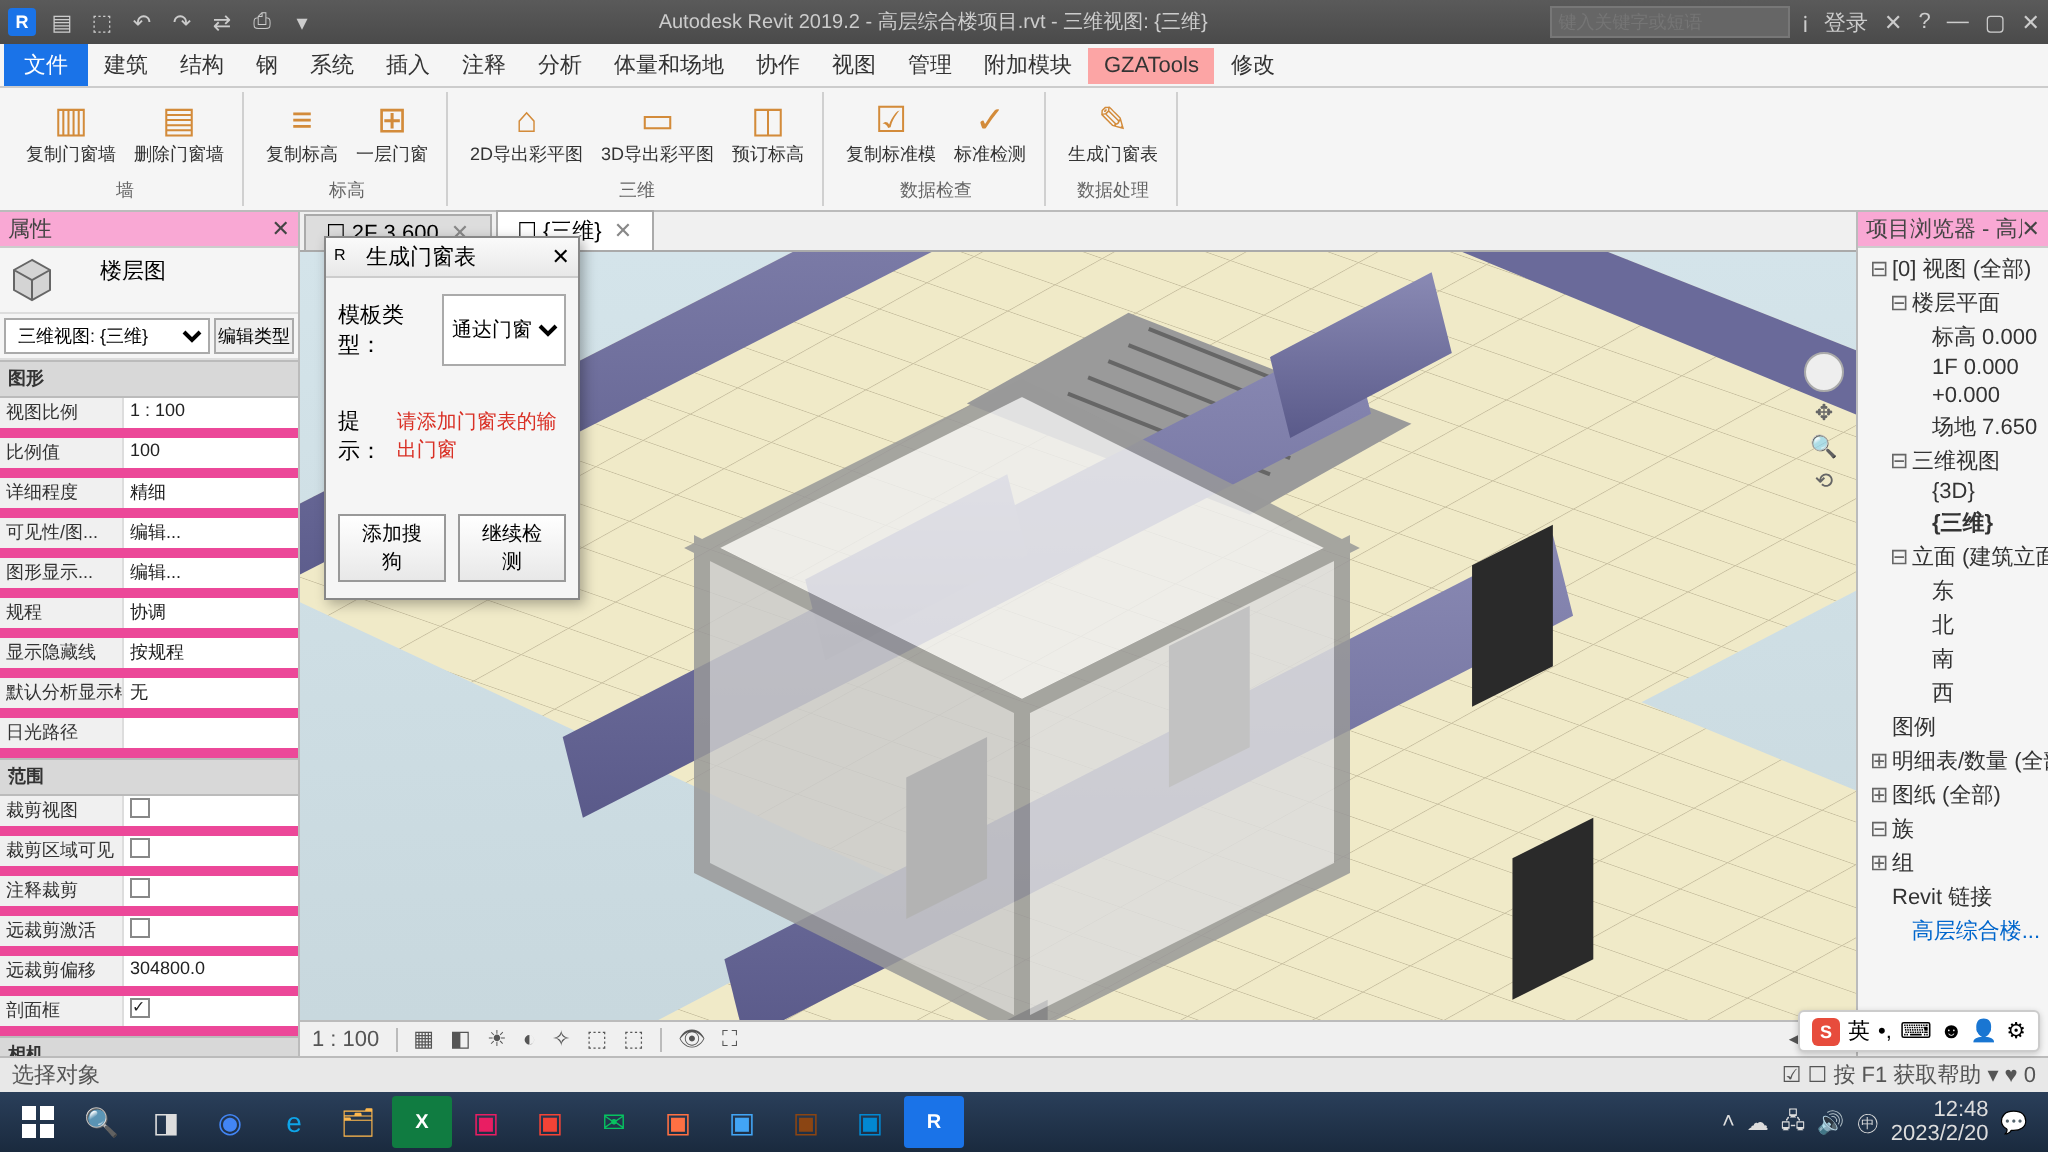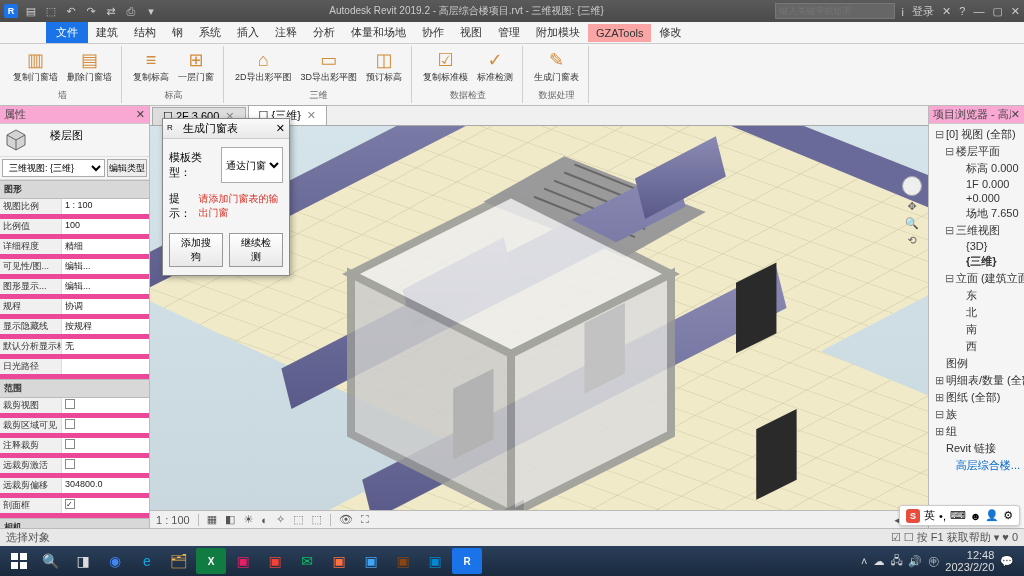--- a/index.html
+++ b/index.html
@@ -8,21 +8,21 @@
 
 .title-bar { height: 22px; background: linear-gradient(#5a5a5a,#4a4a4a); color: #ddd; display: flex; align-items: center; padding: 0 4px; gap: 6px; font-size: 10px; }
 .title-bar .r-logo { width:14px; height:14px; background:#1a73e8; color:white; border-radius:2px; display:flex; align-items:center; justify-content:center; font-weight:bold; font-size:9px; }
 .qat-btn { width:14px; height:14px; color:#ccc; display:flex; align-items:center; justify-content:center; cursor:pointer; }
 .title-text { flex:1; text-align:center; font-size:10px; color:#ccc; }
 .search-box { width:120px; height:16px; background:#666; border:1px solid #777; color:#bbb; padding:0 3px; font-size:9px; }
 .title-right { display:flex; gap:8px; color:#ccc; font-size:9px; align-items:center; }
 
 
 .menu-bar { height:22px; background:#f5f5f5; border-bottom:1px solid #ccc; display:flex; align-items:center; padding:0 2px; font-size:10px; }
-.menu-file { background:#1a73e8; color:white; padding:3px 10px; cursor:pointer;margin-left:44px; }
+.menu-file { background:#1a73e8; color:white; padding:3px 10px; cursor:pointer; }
 .menu-item { padding:3px 8px; cursor:pointer; color:#333; }
 .menu-item.active { background:#fca5a5; }
 
 
 .ribbon { height:62px; background:#f5f5f5; border-bottom:1px solid #bbb; display:flex; padding:2px 4px; gap:2px; }
 .ribbon-group { display:flex; flex-direction:column; align-items:center; border-right:1px solid #d0d0d0; padding:0 6px 1px; }
 .ribbon-buttons { display:flex; gap:3px; flex:1; align-items:flex-start; }
 .ribbon-btn { display:flex; flex-direction:column; align-items:center; gap:1px; padding:2px 3px; cursor:pointer; }
 .ribbon-icon { width:24px; height:24px; display:flex; align-items:center; justify-content:center; }
 .ribbon-label { font-size:9px; color:#333; text-align:center; line-height:1.1; white-space:nowrap; }
@@ -67,21 +67,21 @@
 .tree-item { padding:1px 2px 1px 4px; white-space:nowrap; color:#333; cursor:pointer; display:flex; align-items:center; gap:2px; }
 .tree-toggle { width:9px; display:inline-block; color:#666; }
 .tree-indent-1 { padding-left:14px; }
 .tree-indent-2 { padding-left:24px; }
 .tree-link { color:#0066cc; }
 
 
 .dialog { position:absolute; left:162px; top:118px; width:128px; background:#f5f5f5; border:1px solid #888; box-shadow:2px 2px 6px rgba(0,0,0,0.3); z-index:100; }
 .dialog-title { height:20px; background:linear-gradient(#fafafa,#e8e8e8); border-bottom:1px solid #ccc; display:flex; align-items:center; padding:0 4px; font-size:10px; justify-content:space-between; }
 .dialog-title .r-logo { width:12px; height:12px; font-size:8px; }
-.dialog-body { padding:8px 6px; display:flex; flex-direction:column; gap:8px; font-size:10px; }
+.dialog-body { padding:8px 6px; display:flex; flex-direction:column; gap:20px; font-size:10px; }
 .dlg-row { display:flex; align-items:center; gap:4px; }
 .dlg-combo { flex:1; height:36px; border:1px solid #aaa; background:white; font-size:10px; }
 .dlg-hint { color:#d93025; font-size:10px; }
 .dlg-buttons { display:flex; gap:6px; justify-content:flex-start; padding-top:4px; }
 .dlg-btn { padding:2px 8px; border:1px solid #999; background:linear-gradient(#fff,#e8e8e8); font-size:10px; cursor:pointer; }
 
 
 .status-bar { height:18px; background:#e8e8e8; border-top:1px solid #bbb; display:flex; align-items:center; padding:0 6px; font-size:9px; color:#555; justify-content:space-between; }
 .taskbar { height:30px; background:linear-gradient(#2a3f5a,#1a2a3e); display:flex; align-items:center; padding:0 4px; gap:2px; }
 .task-btn { width:30px; height:26px; display:flex; align-items:center; justify-content:center; color:#ddd; cursor:pointer; border-radius:2px; font-size:14px; }

